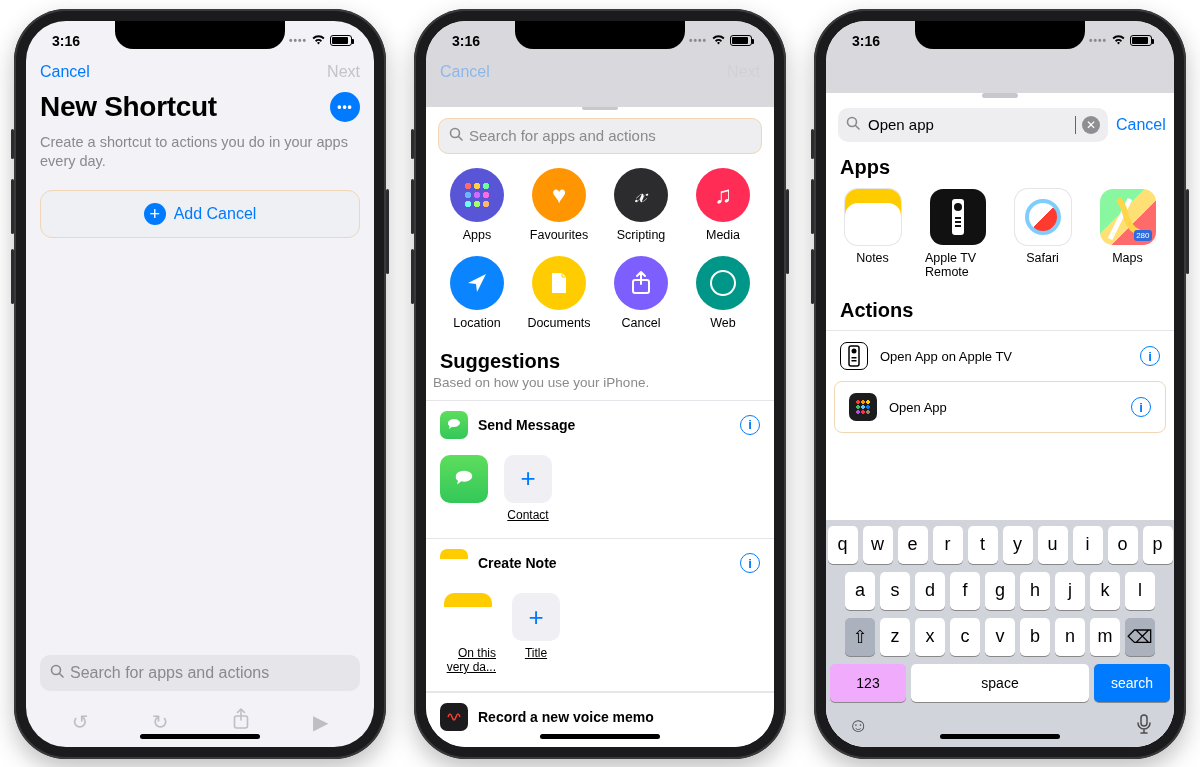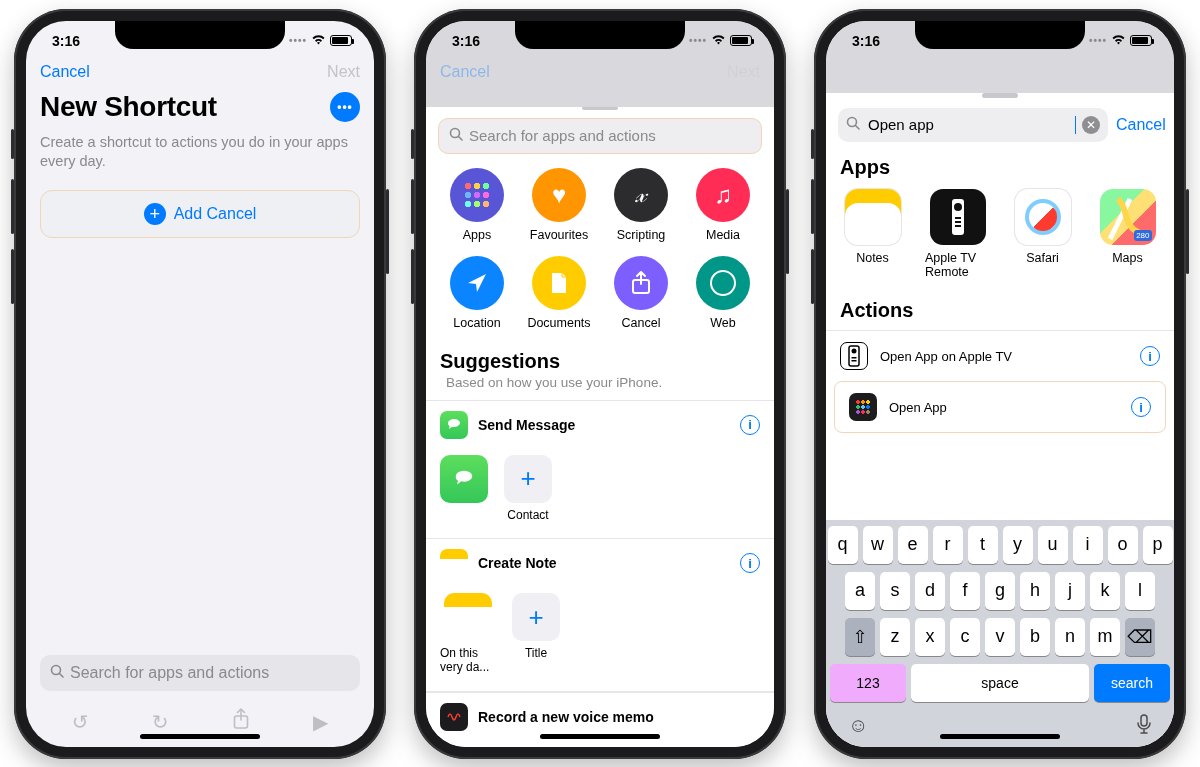--- a/index.html
+++ b/index.html
@@ -197,21 +197,21 @@
   }
   .bg-purple { background:#5856d6; }
   .bg-orange { background:#ff9500; }
   .bg-dark   { background:#2c2c2e; font-style:italic; font-family: Georgia, serif; }
   .bg-pink   { background:#ff2d55; }
   .bg-blue   { background:#0a84ff; }
   .bg-yellow { background:#ffcc00; }
   .bg-violet { background:#7d5fff; }
   .bg-teal   { background:#009688; }
   .sect-title { font-size:20px; font-weight:700; padding: 6px 14px 0; }
-  .sect-sub { font-size:13.5px; color:var(--ios-gray-text); padding: 2px 20px 10px; }
+  .sect-sub { font-size:13.5px; color:var(--ios-gray-text); padding: 2px 7px 10px; }
   .sug-row {
     display:flex; align-items:center; gap:10px;
     padding: 10px 14px;
     border-top:1px solid var(--ios-divider);
   }
   .sug-row.noborder { border-top:none; }
   .app-chip {
     width:28px; height:28px; border-radius:7px;
     display:flex; align-items:center; justify-content:center;
     font-size:15px;
@@ -238,21 +238,21 @@
   .param .pbox {
     width:48px; height:48px; border-radius:10px;
     background:#efeff4;
     display:flex; align-items:center; justify-content:center;
     color: var(--ios-blue); font-size:26px; font-weight:300;
     margin-bottom:6px;
   }
   .param .pbox.msg { background:linear-gradient(#5dde5d,#34c759); color:#fff; font-size:22px; }
   .param .pbox.note { background:linear-gradient(#fff,#fff); position:relative; }
   .param .pbox.note::before { content:""; position:absolute; top:0; left:0; right:0; height:14px; background:#ffcc00; border-radius:10px 10px 0 0; }
-  .param .cap { max-width:56px; text-align:left; line-height:1.15; }
+  .param .cap { max-width:56px; text-align:right; line-height:1.15;text-decoration:underline; }
 
   .cutoff-row {
     display:flex; align-items:center; gap:10px;
     padding: 10px 14px 0;
     border-top:1px solid var(--ios-divider);
     font-weight:600;
   }
 
   
   .search-active {

